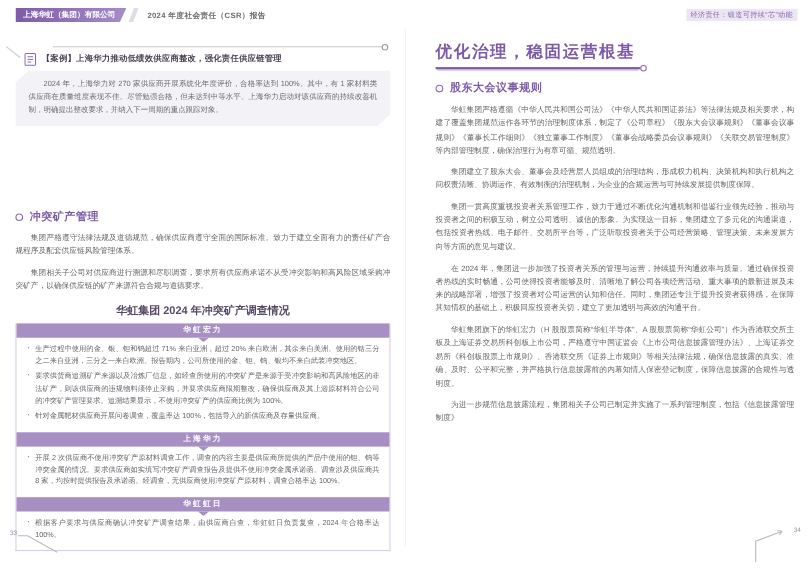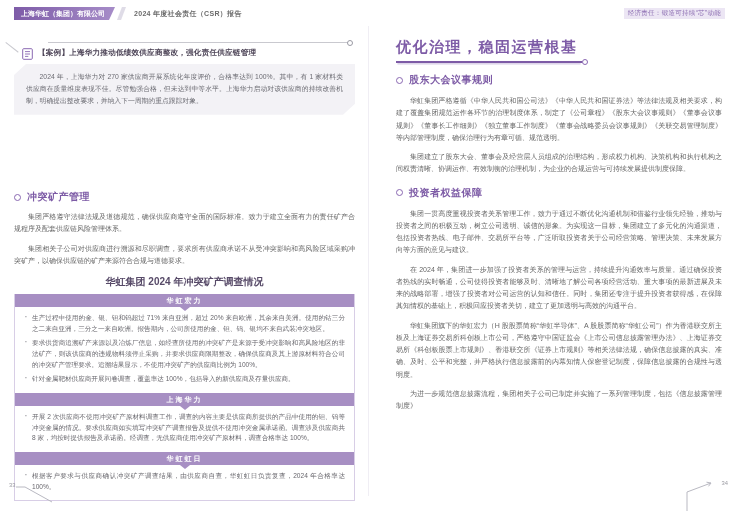--- a/index.html
+++ b/index.html
@@ -165,24 +165,20 @@
     <div class="r-sec">
       <div class="sec-head">
         <span class="sec-circle"></span>
         <span class="sec-title">股东大会议事规则</span>
       </div>
       <p class="para">华虹集团严格遵循《中华人民共和国公司法》《中华人民共和国证券法》等法律法规及相关要求，构建了覆盖集团规范运作各环节的治理制度体系，制定了《公司章程》《股东大会议事规则》《董事会议事规则》《董事长工作细则》《独立董事工作制度》《董事会战略委员会议事规则》《关联交易管理制度》等内部管理制度，确保治理行为有章可循、规范透明。</p>
       <p class="para">集团建立了股东大会、董事会及经营层人员组成的治理结构，形成权力机构、决策机构和执行机构之间权责清晰、协调运作、有效制衡的治理机制，为企业的合规运营与可持续发展提供制度保障。</p>
     </div>
 
     <div class="r-sec">
-      <div class="sec-head">
-        <span class="sec-circle"></span>
-        <span class="sec-title">投资者权益保障</span>
-      </div>
       <p class="para">集团一贯高度重视投资者关系管理工作，致力于通过不断优化沟通机制和借鉴行业领先经验，推动与投资者之间的积极互动，树立公司透明、诚信的形象。为实现这一目标，集团建立了多元化的沟通渠道，包括投资者热线、电子邮件、交易所平台等，广泛听取投资者关于公司经营策略、管理决策、未来发展方向等方面的意见与建议。</p>
       <p class="para">在 2024 年，集团进一步加强了投资者关系的管理与运营，持续提升沟通效率与质量。通过确保投资者热线的实时畅通，公司使得投资者能够及时、清晰地了解公司各项经营活动、重大事项的最新进展及未来的战略部署，增强了投资者对公司运营的认知和信任。同时，集团还专注于提升投资者获得感，在保障其知情权的基础上，积极回应投资者关切，建立了更加透明与高效的沟通平台。</p>
     </div>
 
     <div class="r-sec">
       <p class="para">华虹集团旗下的华虹宏力（H 股股票简称“华虹半导体”、A 股股票简称“华虹公司”）作为香港联交所主板及上海证券交易所科创板上市公司，严格遵守中国证监会《上市公司信息披露管理办法》、上海证券交易所《科创板股票上市规则》、香港联交所《证券上市规则》等相关法律法规，确保信息披露的真实、准确、及时、公平和完整，并严格执行信息披露前的内幕知情人保密登记制度，保障信息披露的合规性与透明度。</p>
       <p class="para">为进一步规范信息披露流程，集团相关子公司已制定并实施了一系列管理制度，包括《信息披露管理制度》</p>
     </div>
   </div>
 

